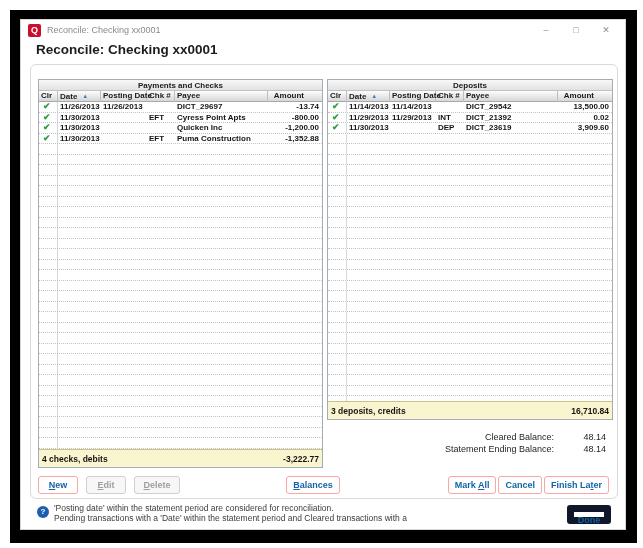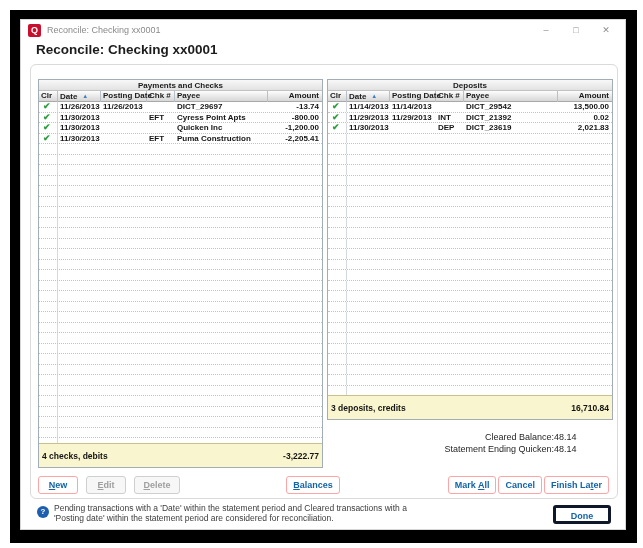--- a/index.html
+++ b/index.html
@@ -29,52 +29,52 @@
   .rectable { position:absolute; border:1px solid #a3adb6; background:#fff;
               display:flex; flex-direction:column; font-size:8px; }
   .t-left  { left:17px; top:59px; width:285px; height:389px; }
   .t-right { left:306px; top:59px; width:286px; height:341px; }
   .ttitle { height:11px; line-height:11px; text-align:center; font-weight:bold; color:#1a1a1a;
             background:linear-gradient(#f8f8f8,#e2e2e2); border-bottom:1px solid #c2c2c2; }
   .thead { display:grid; grid-template-columns:19px 43px 46px 28px 1fr 54px; height:11px;
            background:linear-gradient(#fdfdfd,#d7d7d7); border-bottom:1px solid #a8a8a8; }
   .th { font-weight:bold; color:#1a1a1a; line-height:10px; padding-left:2px; white-space:nowrap;
         border-right:1px solid #b9c0c7; overflow:visible; }
-  .th:last-child { border-right:none; text-align:right; padding-right:3px; }
+  .th:last-child { border-right:none; text-align:right; padding-right:18px; }
   .arrow { color:#3f7fbe; font-size:6px; margin-left:5px; vertical-align:1px; }
   .tbody { flex:1; overflow:hidden; }
   .trow { display:grid; grid-template-columns:19px 43px 46px 28px 1fr 54px; height:10.5px;
           border-bottom:1px dotted #c3c3c3; }
   .trow.empty { grid-template-columns:19px 1fr; }
   .td { line-height:10px; padding-left:2px; font-weight:bold; color:#141414; white-space:nowrap; overflow:hidden; }
   .td.c0 { border-right:1px solid #d4d9de; padding-left:4px; }
   .clr { color:#2f9e41; font-size:9px; line-height:9px; }
   .td.amt { text-align:right; padding-right:3px; }
-  .tsummary { height:24px; background:#f9f5cf; border-top:1px solid #c8c18b;
+  .tsummary { height:18px; background:#f9f5cf; border-top:1px solid #c8c18b;
               display:flex; justify-content:space-between; align-items:center;
               font-weight:bold; font-size:8.5px; color:#141414; padding:0 3px; }
 
   
   .balances { position:absolute; right:19px; top:411px; width:230px; font-size:9px; color:#1f1f1f; }
   .balrow { display:flex; justify-content:flex-end; height:12px; line-height:12px; }
   .balrow .lab { }
-  .balrow .val { width:52px; }
+  .balrow .val { width:52px; text-align:right; }
   .balrow.bold { font-weight:bold; }
 
   
   .btn { position:absolute; top:456px; height:18px; border:1px solid #fca5a5; border-radius:3px;
          background:#fff; color:#1263a8; font-weight:bold; font-size:9px; text-align:center;
          line-height:16px; cursor:default; font-family:"Liberation Sans", sans-serif; padding:0 6px; }
   .btn.disabled { color:#9f9f9f; border-color:#cfcfcf; background:#f7f7f7; }
   .rightbtns { position:absolute; top:456px; right:16px; display:flex; gap:2px; }
   .rightbtns .btn { position:static; }
   .helpicon { position:absolute; left:16px; top:486px; width:12px; height:12px; border-radius:50%;
               background:#1d5fae; color:#fff; font-size:8px; font-weight:bold; text-align:center; line-height:12px; }
   .footertext { position:absolute; left:33px; top:484px; font-size:8.5px; line-height:9.5px; color:#3c3c3c; }
-  .donebtn { position:absolute; top:485px; right:14px; width:58px; height:19px; border:3px solid #0f172a;
+  .donebtn { position:absolute; top:485px; right:14px; width:44px; height:19px; border:7px solid #0f172a;
              border-radius:3px; background:#fff; color:#1263a8; font-weight:bold; font-size:9px;
              text-align:center; line-height:17px; cursor:default; }
   u { text-decoration:underline; }
 </style>
 </head>
 <body>
 
 <div class="stage">
   <div class="backdrop"></div>
 
@@ -128,21 +128,21 @@
             <div class="td"></div>
             <div class="td">Quicken Inc</div>
             <div class="td amt">-1,200.00</div>
           </div>
           <div class="trow">
             <div class="td c0 clr">✔</div>
             <div class="td">11/30/2013</div>
             <div class="td"></div>
             <div class="td">EFT</div>
             <div class="td">Puma Construction</div>
-            <div class="td amt">-2,205.41</div>
+            <div class="td amt">-1,352.88</div>
           </div>
           <div class="trow empty">
             <div class="td c0"></div>
             <div class="td"></div>
           </div>
           <div class="trow empty">
             <div class="td c0"></div>
             <div class="td"></div>
           </div>
           <div class="trow empty">
@@ -289,21 +289,21 @@
             <div class="td">INT</div>
             <div class="td">DICT_21392</div>
             <div class="td amt">0.02</div>
           </div>
           <div class="trow">
             <div class="td c0 clr">✔</div>
             <div class="td">11/30/2013</div>
             <div class="td"></div>
             <div class="td">DEP</div>
             <div class="td">DICT_23619</div>
-            <div class="td amt">2,021.83</div>
+            <div class="td amt">3,909.60</div>
           </div>
           <div class="trow empty">
             <div class="td c0"></div>
             <div class="td"></div>
           </div>
           <div class="trow empty">
             <div class="td c0"></div>
             <div class="td"></div>
           </div>
           <div class="trow empty">
@@ -408,37 +408,37 @@
           <div class="sa">16,710.84</div>
         </div>
       </div>
 
     <div class="balances">
       <div class="balrow">
         <span class="lab">Cleared Balance:</span>
         <span class="val">48.14</span>
       </div>
       <div class="balrow">
-        <span class="lab">Statement Ending Quicken:</span>
+        <span class="lab">Statement Ending Balance:</span>
         <span class="val">48.14</span>
       </div>
     </div>
 
     <div class="btn" style="left:17px; width:40px;"><u>N</u>ew</div>
     <div class="btn disabled" style="left:65px; width:40px;"><u>E</u>dit</div>
     <div class="btn disabled" style="left:113px; width:46px;"><u>D</u>elete</div>
     <div class="btn" style="left:265px; width:54px;"><u>B</u>alances</div>
 
     <div class="rightbtns">
       <div class="btn">Mark <u>A</u>ll</div>
       <div class="btn">Cancel</div>
       <div class="btn">Finish La<u>t</u>er</div>
     </div>
 
     <div class="helpicon">?</div>
     <div class="footertext">
+      <div>'Posting date' within the statement period are considered for reconciliation.</div>
       <div>Pending transactions with a 'Date' within the statement period and Cleared transactions with a</div>
-      <div>'Posting date' within the statement period are considered for reconciliation.</div>
     </div>
     <div class="donebtn">Done</div>
 
   </div>
 </div>
 
 </body></html>

